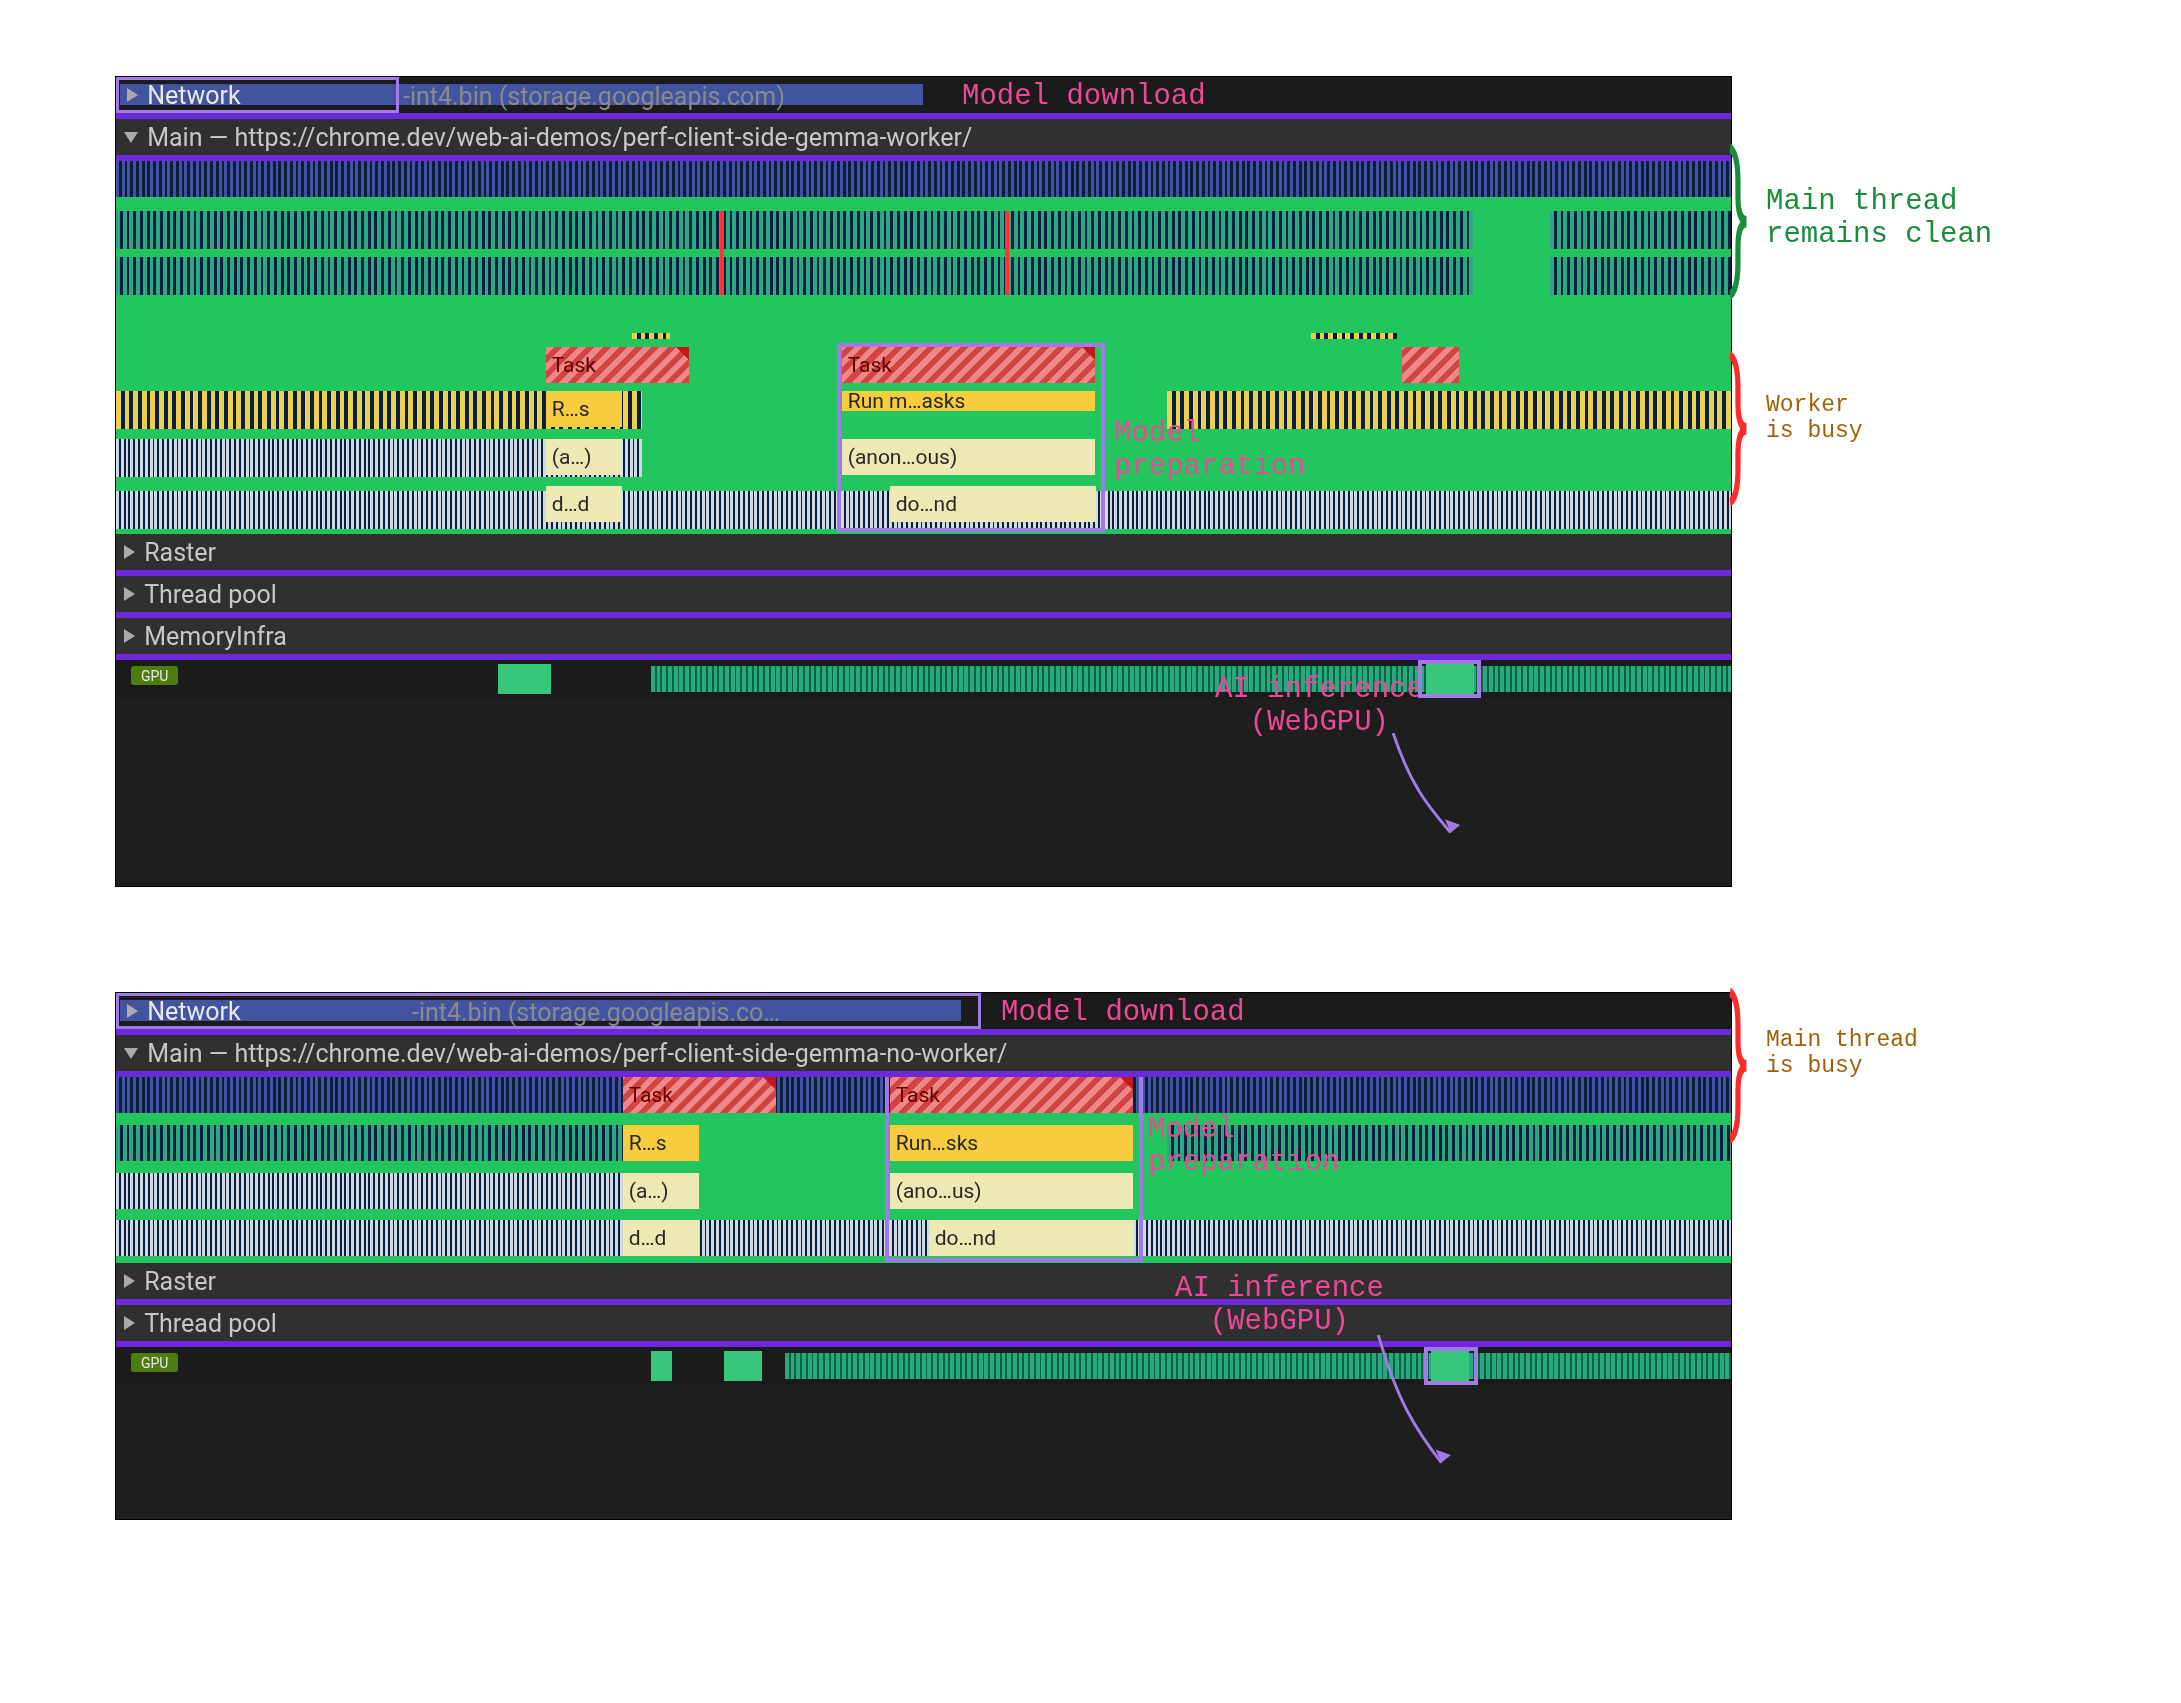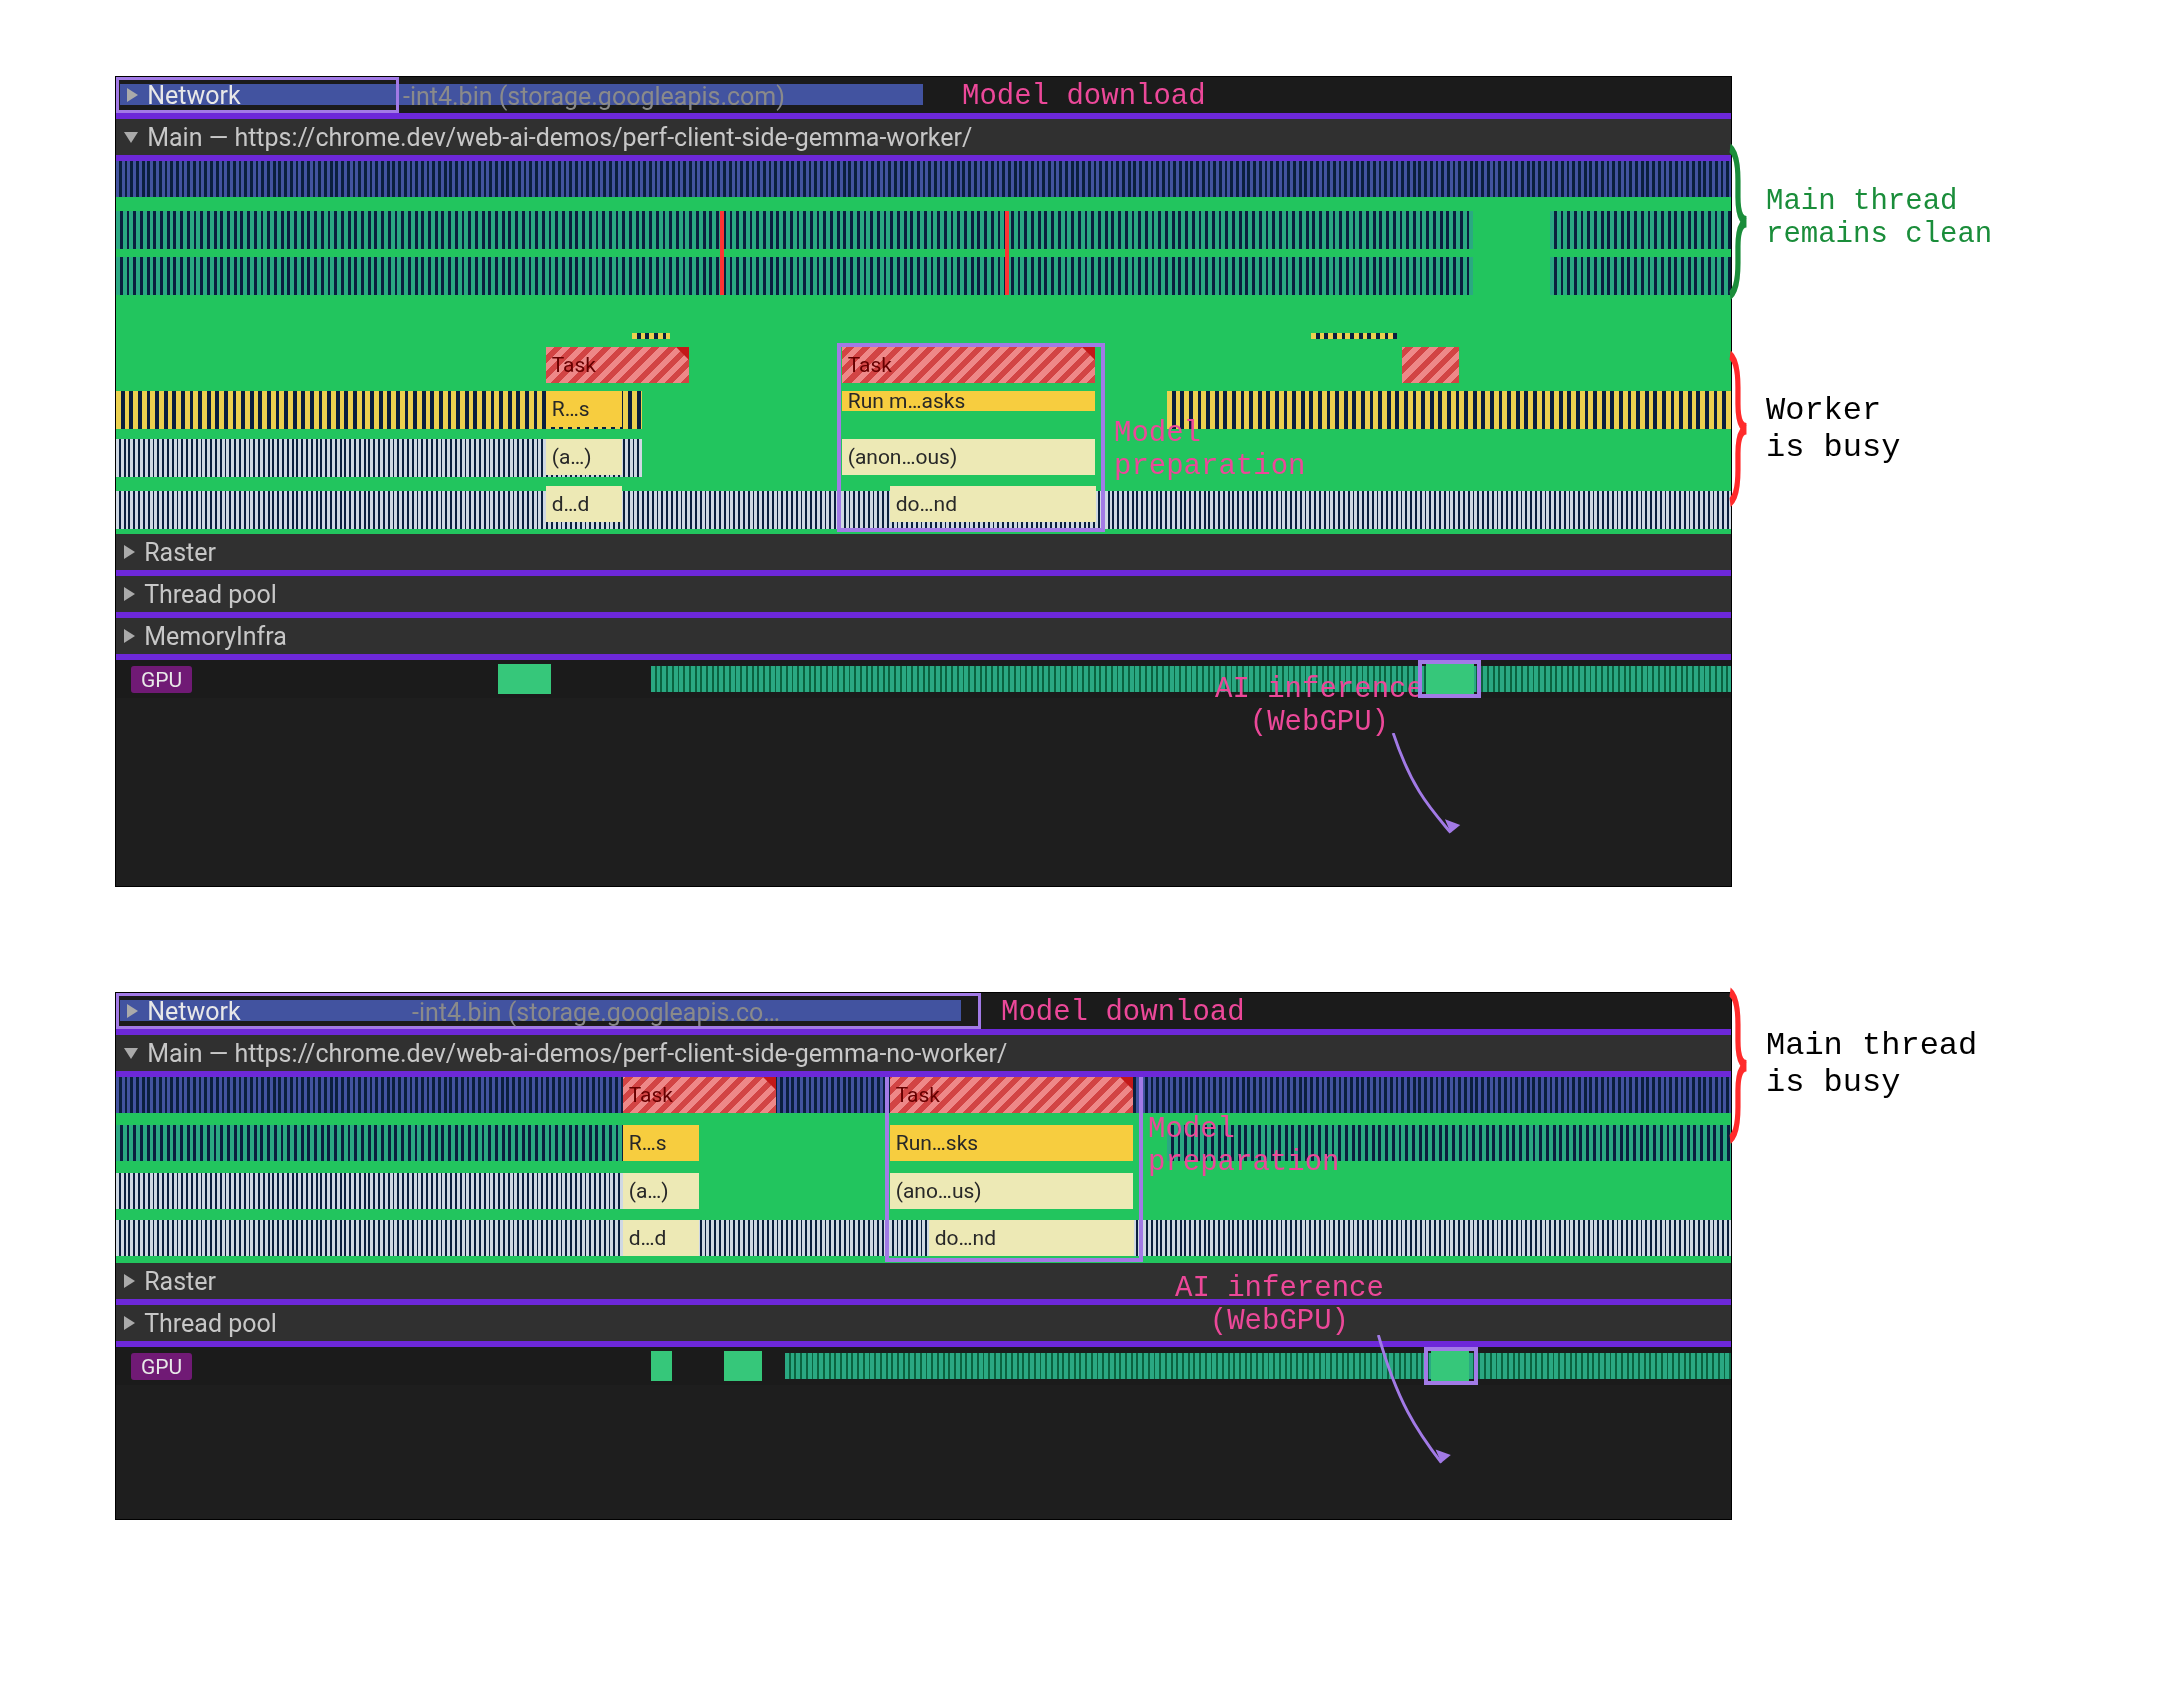--- a/index.html
+++ b/index.html
@@ -10,32 +10,32 @@
 .arrow{display:inline-block;width:0;height:0;margin-right:9.6px}
 .arrow.right{border-top:7.6px solid transparent;border-bottom:7.6px solid transparent;border-left:11.5px solid #aaa}
 .arrow.down{border-left:7.6px solid transparent;border-right:7.6px solid transparent;border-top:11.5px solid #aaa}
 .network-bar{position:relative;background:#1b1b1b;height:36px;width:100%}
 .network-req{position:absolute;top:6.7px;height:21px;background:#4253a0}
 .network-highlight{position:absolute;top:0;left:0;height:36px;border:3.8px solid #a27ae6;box-sizing:border-box;display:flex;align-items:center;padding-left:7.6px}
 .network-label{color:#e8e8e8;font-size:25px;white-space:nowrap}
 .network-file{position:absolute;top:4.8px;color:#8a8a8a;font-size:25px;white-space:nowrap}
 .purple-annot{font-family:'Courier New',monospace;color:#ec4899;font-size:29px;white-space:nowrap}
 .green-annot{font-family:'Courier New',monospace;color:#1a8d3a;font-size:29px;white-space:nowrap}
-.red-annot{font-family:'Courier New',monospace;color:#000000;font-size:32px;white-space:nowrap}
+.red-annot{font-family:'Courier New',monospace;color:#a16207;font-size:23px;white-space:nowrap}
 .flame-area{position:relative;background:#22c55e;overflow:hidden}
 .stripes{position:absolute;top:0;bottom:0;background:repeating-linear-gradient(90deg,#2aa882 0 3.8px,#0a1f3e 3.8px 6.7px)}
 .stripes-blue{position:absolute;top:0;bottom:0;background:repeating-linear-gradient(90deg,#4253a0 0 2.9px,#0a1f3e 2.9px 5.7px)}
 .stripes-yellow{position:absolute;top:0;bottom:0;background:repeating-linear-gradient(90deg,#ecd14f 0 4.8px,#0a1f3e 4.8px 8.6px)}
 .stripes-white{position:absolute;top:0;bottom:0;background:repeating-linear-gradient(90deg,#cfd8e3 0 2.9px,#0a1f3e 2.9px 4.8px)}
 .task-block{position:absolute;background:repeating-linear-gradient(-45deg,#d24444 0 5.7px,#e88 5.7px 11.5px);color:#600;font-size:21px;display:flex;align-items:center;padding:0 5.7px;box-sizing:border-box}
 .task-corner::after{content:'';position:absolute;top:0;right:0;border-left:13.4px solid transparent;border-top:13.4px solid #c31818}
 .cell{position:absolute;background:#f7cd3f;color:#282828;font-size:21px;display:flex;align-items:center;padding:0 5.7px;box-sizing:border-box;overflow:hidden;white-space:nowrap}
 .cell.cream{background:#ede9b5}
 .gpu-row{position:relative;height:38px;background:#1b1b1b}
-.gpu-badge{position:absolute;top:5.7px;left:15.3px;background:#701a75;color:#e8e8e8;font-size:21px;padding:1.9px 9.6px;border-radius:2.9px}
+.gpu-badge{position:absolute;top:5.7px;left:15.3px;background:#4d7c0f;color:#e8e8e8;font-size:14px;padding:1.9px 9.6px;border-radius:2.9px}
 .gpu-activity{position:absolute;top:5.7px;bottom:5.7px;background:repeating-linear-gradient(90deg,#2aa882 0 3.8px,#0a633f 3.8px 5.7px)}
 .gpu-solid{position:absolute;top:3.8px;bottom:3.8px;background:#36c77a}
 .purple-box{position:absolute;border:4.8px solid #a27ae6;box-sizing:border-box;pointer-events:none;z-index:5}
 .brace{position:absolute;font-size:163px;transform:scaleX(0.35)}
 .brace.green{color:#1a8d3a}
 .brace.red{color:#ff2b2b}
 .side-label{position:absolute;left:1766px;white-space:nowrap}
 .arrow-svg{position:absolute;pointer-events:none}
 </style>
 </head>

